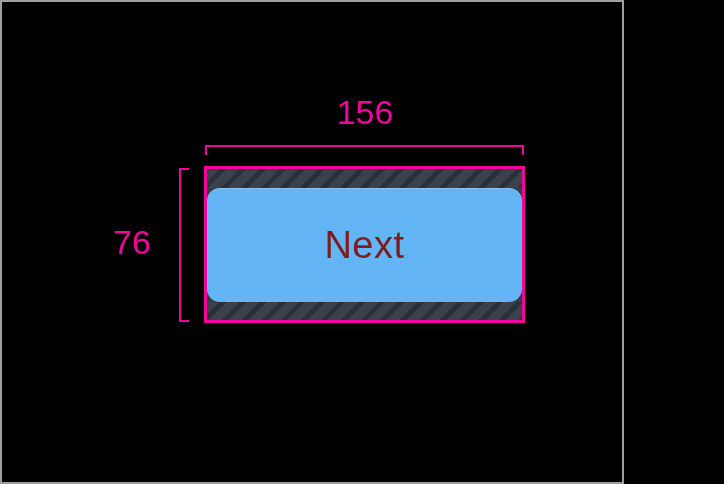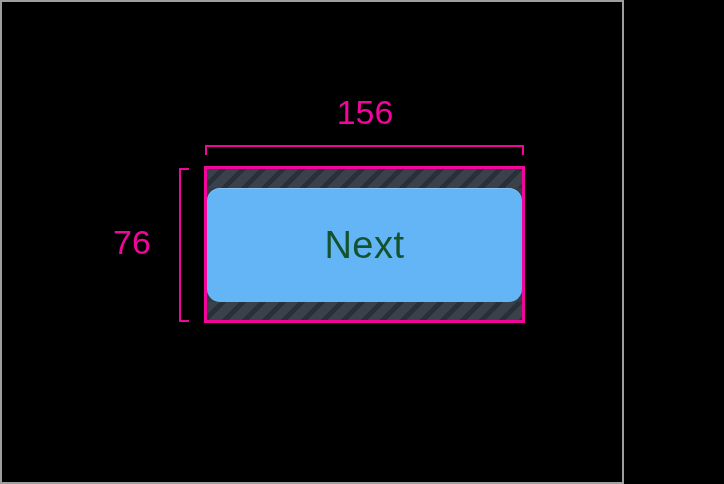--- a/index.html
+++ b/index.html
@@ -73,21 +73,21 @@
   .hatch.bottom { height: 18px; }
 
   .next-button {
     flex: 1 1 auto;
     margin: 0;
     padding: 0;
     border: none;
     border-radius: 13px;
     background: #64b5f6;
     box-shadow: inset 0 1px 0 rgba(255,255,255,0.22);
-    color: #14532d;
+    color: #7f1d1d;
     font-family: inherit;
     font-size: 38px;
     font-weight: 500;
     letter-spacing: 0.5px;
     line-height: 1;
     display: flex;
     align-items: center;
     justify-content: center;
     cursor: pointer;
   }

